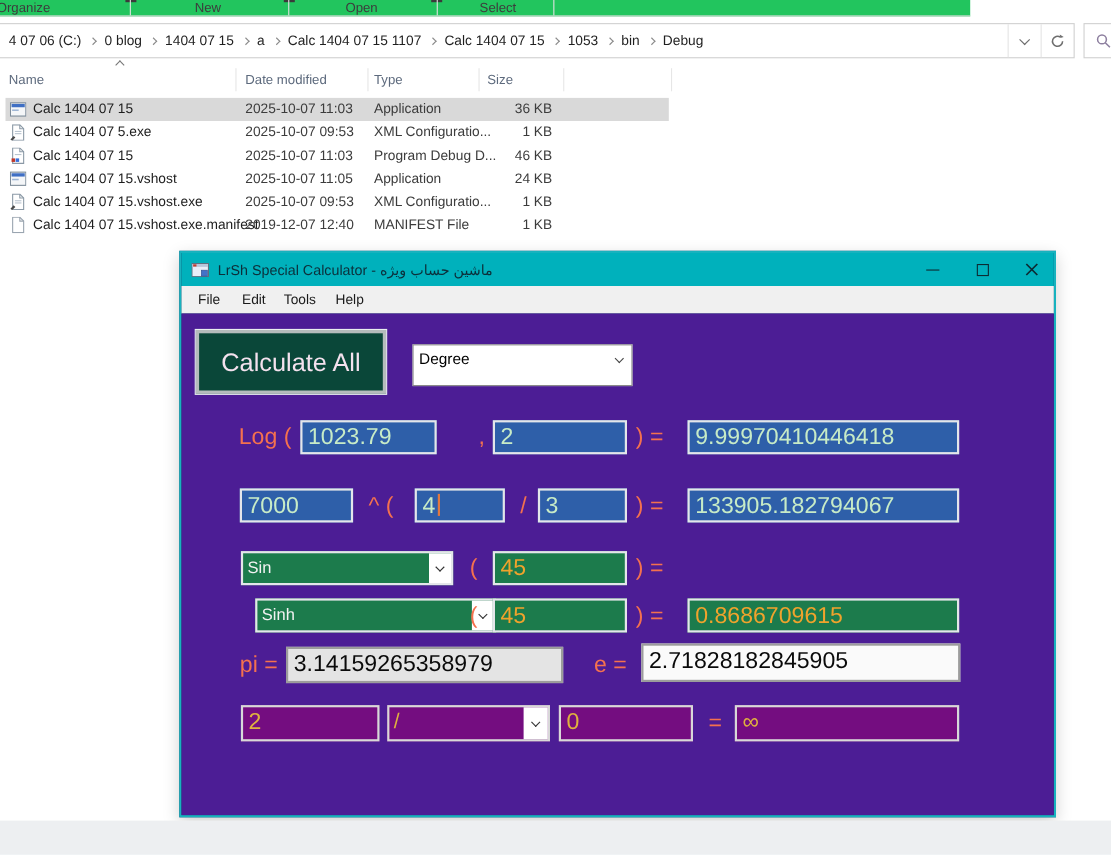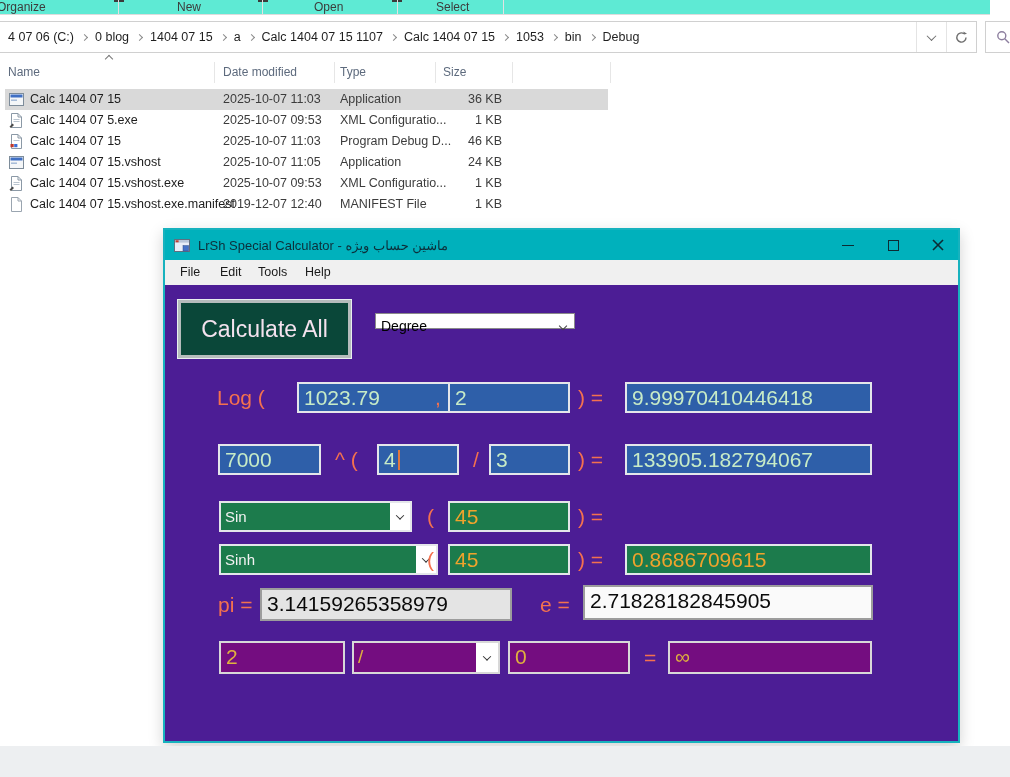--- a/index.html
+++ b/index.html
@@ -1,21 +1,21 @@
 <!DOCTYPE html>
 <html><head>
 <meta charset="utf-8">
 <style>
   * { margin:0; padding:0; box-sizing:border-box; }
   html,body { width:1010px; height:777px; overflow:hidden; background:#ffffff;
     font-family:"Liberation Sans", sans-serif; }
   #screen { position:relative; width:1010px; height:777px; background:#ffffff; }
 
   
-  .ribbon { position:absolute; left:0; top:0; width:990px; height:15px; background:#5eead4;
+  .ribbon { position:absolute; left:0; top:0; width:882px; height:15px; background:#22c55e;
     border-bottom:1px solid #dcdcdc; }
   .ribbon-label { position:absolute; top:1px; font-size:12px; color:#3c3c3c; line-height:13px; }
   .ribbon-sep { position:absolute; top:0; width:1px; height:14px; background:#e2e2e2; }
   .ribbon-tick { position:absolute; top:0; height:2px; width:10px; background:#3a3a3a; }
 
   
   .addrbar { position:absolute; left:0; top:21px; width:1010px; height:48px; }
   .addr-box { position:absolute; left:-8px; top:0; width:985px; height:32px; background:#fff;
     border:1px solid #d0d0d0; display:flex; align-items:center; }
   .crumbs { display:flex; align-items:center; padding-left:10px; font-size:12.5px; color:#1f1f1f;
@@ -57,21 +57,21 @@
   .min-glyph { width:12px; height:0; border-top:1.6px solid #0c2b33; }
   .max-glyph { width:11px; height:11px; border:1.6px solid #0c2b33; background:transparent; }
   .menubar { position:absolute; left:0; top:30px; width:793px; height:25px; background:#f0f0f0; }
   .menu-item { position:absolute; top:0; height:25px; line-height:25px; font-size:12.5px; color:#1a1a1a;
     padding:0 4px; }
   .client { position:absolute; left:0; top:55px; width:793px; height:456px; background:#4c1d95; }
 
   .calc-all { position:absolute; left:13px; top:15px; width:173px; height:58px; background:#0a4739;
     color:#f4e2ee; font-size:23px; border:3px solid #b5bcbc; outline:1px solid #e9efef;
     display:flex; align-items:center; justify-content:center; font-family:"Liberation Sans",sans-serif; }
-  .combo-white { position:absolute; left:210px; top:28px; width:200px; height:16px; background:#fff;
+  .combo-white { position:absolute; left:210px; top:28px; width:200px; height:38px; background:#fff;
     border:1px solid #8a8a8a; font-size:14px; color:#000; line-height:24px; padding-left:5px; }
   .combo-white .cw-chev { position:absolute; right:8px; top:9px; width:6px; height:6px;
     border-right:1.4px solid #444; border-bottom:1.4px solid #444; transform:rotate(45deg); }
 
   .olabel { position:absolute; color:#f4714e; font-size:21px; line-height:32px; }
   .fbox { position:absolute; height:31px; border:2px solid #e4e6ea; font-size:21px; line-height:27px;
     padding-left:5px; white-space:nowrap; overflow:hidden; }
   .blue  { background:#2e5fa9; color:#c7ebc7; }
   .green { background:#1c7b4c; color:#f0a32c; }
   .grey  { background:#e4e4e4; color:#0a0a0a; border:2px solid #9c9c9c; }
@@ -279,21 +279,21 @@
     <div class="client">
 
       <div class="calc-all">Calculate All</div>
 
       <div class="combo-white">
         <span>Degree</span>
         <span class="cw-chev"></span>
       </div>
 
       <span class="olabel" style="left:52px; top:97px">Log (</span>
-      <div class="fbox blue" style="left:132px; top:97px; width:156px">1023.79</div>
+      <div class="fbox blue" style="left:108px; top:97px; width:124px">1023.79</div>
       <span class="olabel" style="left:270px; top:97px">,</span>
       <div class="fbox blue" style="left:283px; top:97px; width:122px">2</div>
       <span class="olabel" style="left:413px; top:97px">) =</span>
       <div class="fbox blue" style="left:460px; top:97px; width:247px">9.99970410446418</div>
 
       <div class="fbox blue" style="left:53px; top:159px; width:103px">7000</div>
       <span class="olabel" style="left:170px; top:159px">^ (</span>
       <div class="fbox blue" style="left:212px; top:159px; width:82px"><span>4</span><span class="text-caret"></span></div>
       <span class="olabel" style="left:308px; top:159px">/</span>
       <div class="fbox blue" style="left:324px; top:159px; width:81px">3</div>
@@ -303,21 +303,21 @@
       <div class="combo-box combo-green" style="left:54px; top:216px; width:193px">
         <span class="cb-text">Sin</span>
         <span class="cb-btn">
             <span class="cb-chev"></span>
           </span>
       </div>
       <span class="olabel" style="left:262px; top:216px">(</span>
       <div class="fbox green" style="left:283px; top:216px; width:122px">45</div>
       <span class="olabel" style="left:413px; top:216px">) =</span>
 
-      <div class="combo-box combo-green" style="left:54px; top:259px; width:219px">
+      <div class="combo-box combo-green" style="left:67px; top:259px; width:219px">
         <span class="cb-text">Sinh</span>
         <span class="cb-btn">
             <span class="cb-chev"></span>
           </span>
       </div>
       <span class="olabel" style="left:262px; top:259px">(</span>
       <div class="fbox green" style="left:283px; top:259px; width:122px">45</div>
       <span class="olabel" style="left:413px; top:259px">) =</span>
       <div class="fbox green" style="left:460px; top:259px; width:247px">0.8686709615</div>
 

